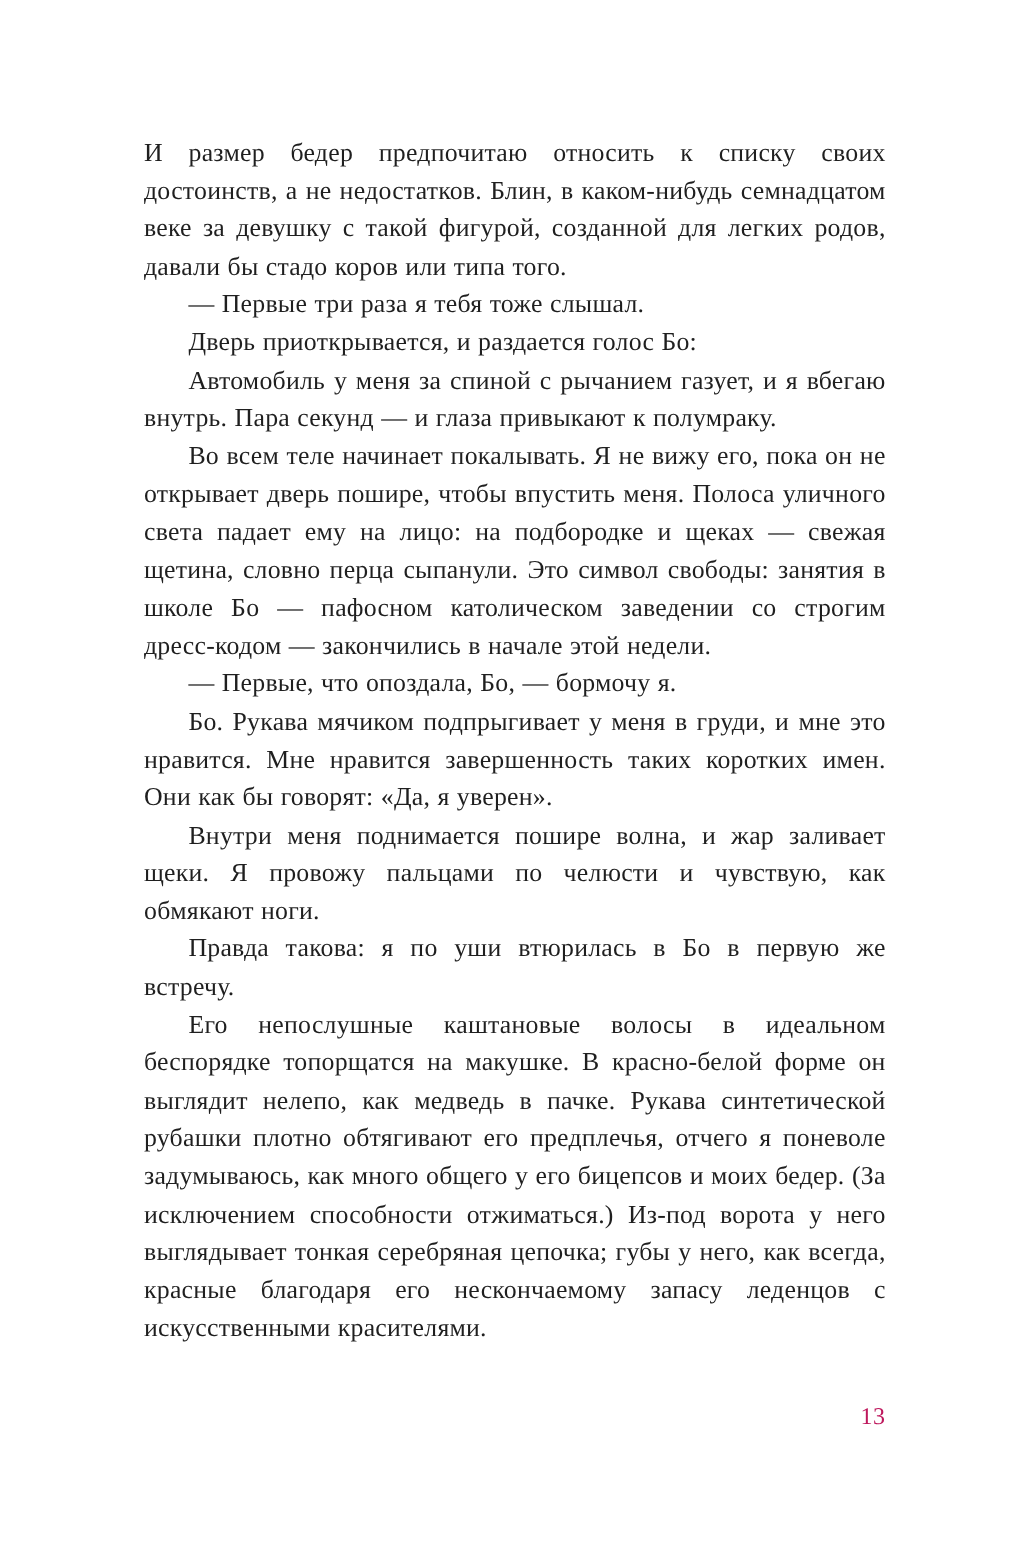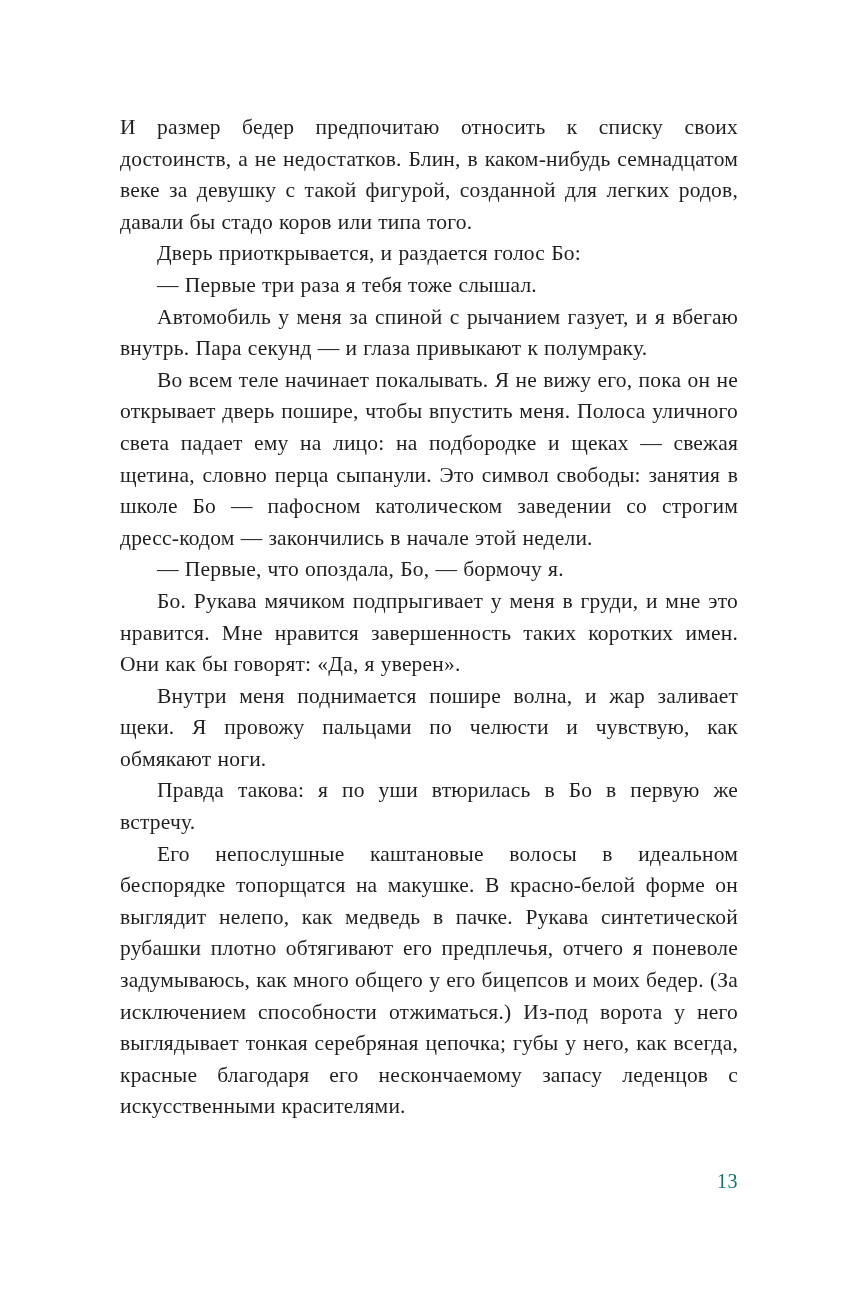--- a/index.html
+++ b/index.html
@@ -37,32 +37,32 @@
       text-indent: 37px;
     }
     .page-number {
       position: absolute;
       left: 120px;
       top: 1168px;
       width: 618px;
       text-align: right;
       font-size: 20px;
       line-height: 26px;
-      color: #0f766e;
+      color: #be185d;
       letter-spacing: 0.5px;
     }
   </style>
 </head>
 <body>
 
 <div class="book-page">
   <div class="text-block" id="text-block">
       <p>И размер бедер предпочитаю относить к списку своих достоинств, а не недостатков. Блин, в каком-нибудь семнадцатом веке за девушку с такой фигурой, созданной для легких родов, давали бы стадо коров или типа того.</p>
+      <p class="indent">— Первые три раза я тебя тоже слышал.</p>
       <p class="indent">Дверь приоткрывается, и раздается голос Бо:</p>
-      <p class="indent">— Первые три раза я тебя тоже слышал.</p>
       <p class="indent">Автомобиль у меня за спиной с рычанием газует, и я вбегаю внутрь. Пара секунд — и глаза привыкают к полумраку.</p>
       <p class="indent">Во всем теле начинает покалывать. Я не вижу его, пока он не открывает дверь пошире, чтобы впустить меня. Полоса уличного света падает ему на лицо: на подбородке и щеках — свежая щетина, словно перца сыпанули. Это символ свободы: занятия в школе Бо — пафосном католическом заведении со строгим дресс-кодом — закончились в начале этой недели.</p>
       <p class="indent">— Первые, что опоздала, Бо, — бормочу я.</p>
       <p class="indent">Бо. Рукава мячиком подпрыгивает у меня в груди, и мне это нравится. Мне нравится завершенность таких коротких имен. Они как бы говорят: «Да, я уверен».</p>
       <p class="indent">Внутри меня поднимается пошире волна, и жар заливает щеки. Я провожу пальцами по челюсти и чувствую, как обмякают ноги.</p>
       <p class="indent">Правда такова: я по уши втюрилась в Бо в первую же встречу.</p>
       <p class="indent">Его непослушные каштановые волосы в идеальном беспорядке топорщатся на макушке. В красно-белой форме он выглядит нелепо, как медведь в пачке. Рукава синтетической рубашки плотно обтягивают его предплечья, отчего я поневоле задумываюсь, как много общего у его бицепсов и моих бедер. (За исключением способности отжиматься.) Из-под ворота у него выглядывает тонкая серебряная цепочка; губы у него, как всегда, красные благодаря его нескончаемому запасу леденцов с искусственными красителями.</p>
     </div>
   <div class="page-number">13</div>
 </div>

